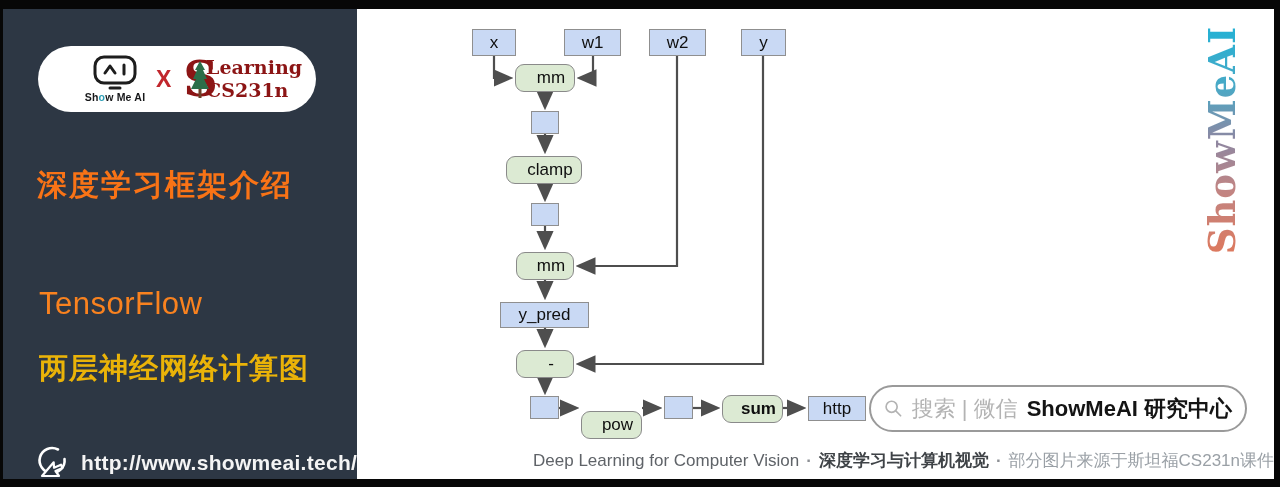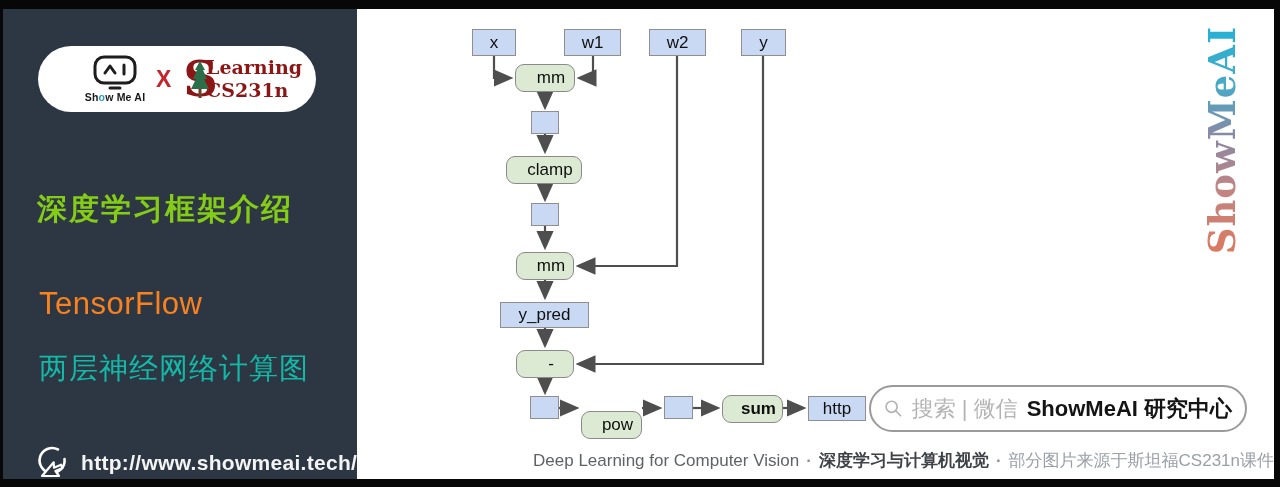--- a/index.html
+++ b/index.html
@@ -13,23 +13,23 @@
   .robot { display:flex; flex-direction:column; align-items:center; width:58px;margin-left:34px; }
   .robot-label { font-size:10.5px; font-weight:bold; color:#17181a; letter-spacing:.2px; white-space:nowrap; }
   .robot-label .o-dot { color:#2a9db5; }
   .x-sep { font-size:23px; font-weight:bold; color:#c1272d; }
   .stanford-s { position:relative; width:34px; height:54px; }
   .stanford-s .s-glyph { position:absolute; left:0; top:0; width:100%; text-align:center;
                          font-family:"DejaVu Serif", serif; font-weight:bold; font-size:48px; line-height:54px; color:#8c1515; }
   .stanford-s svg { position:absolute; left:7px; top:8px; }
   .stanford-text { font-family:"DejaVu Serif", serif; font-weight:bold; color:#8c1515;
                    font-size:19px; line-height:23px; white-space:nowrap; }
-  .side-title { position:absolute; left:34px; top:156px; color:#84cc16; font-size:30px; font-weight:bold; letter-spacing:2px;margin-top:24px; }
+  .side-title { position:absolute; left:34px; top:156px; color:#f97316; font-size:30px; font-weight:bold; letter-spacing:2px; }
   .side-framework { position:absolute; left:36px; top:277px; color:#f9821f; font-size:31px; font-weight:500; letter-spacing:.5px; }
-  .side-subtitle { position:absolute; left:36px; top:340px; color:#14b8a6; font-size:29px; font-weight:normal; letter-spacing:1px; }
+  .side-subtitle { position:absolute; left:36px; top:340px; color:#eab308; font-size:29px; font-weight:bold; letter-spacing:1px; }
   .side-url { position:absolute; left:30px; top:436px; display:flex; align-items:center; gap:12px; }
   .side-url .url-text { color:#f4f4f4; font-size:21px; font-weight:600; letter-spacing:.3px; }
 
   
   .main { position:absolute; left:357px; top:9px; width:917px; height:470px; background:#ffffff; }
 
   
   .node { position:absolute; display:flex; align-items:center; justify-content:center;
           font-size:17px; color:#0f0f0f; z-index:3; }
   .n-blue  { background:#c9d9f4; border:1.5px solid #8f8f8f; }

